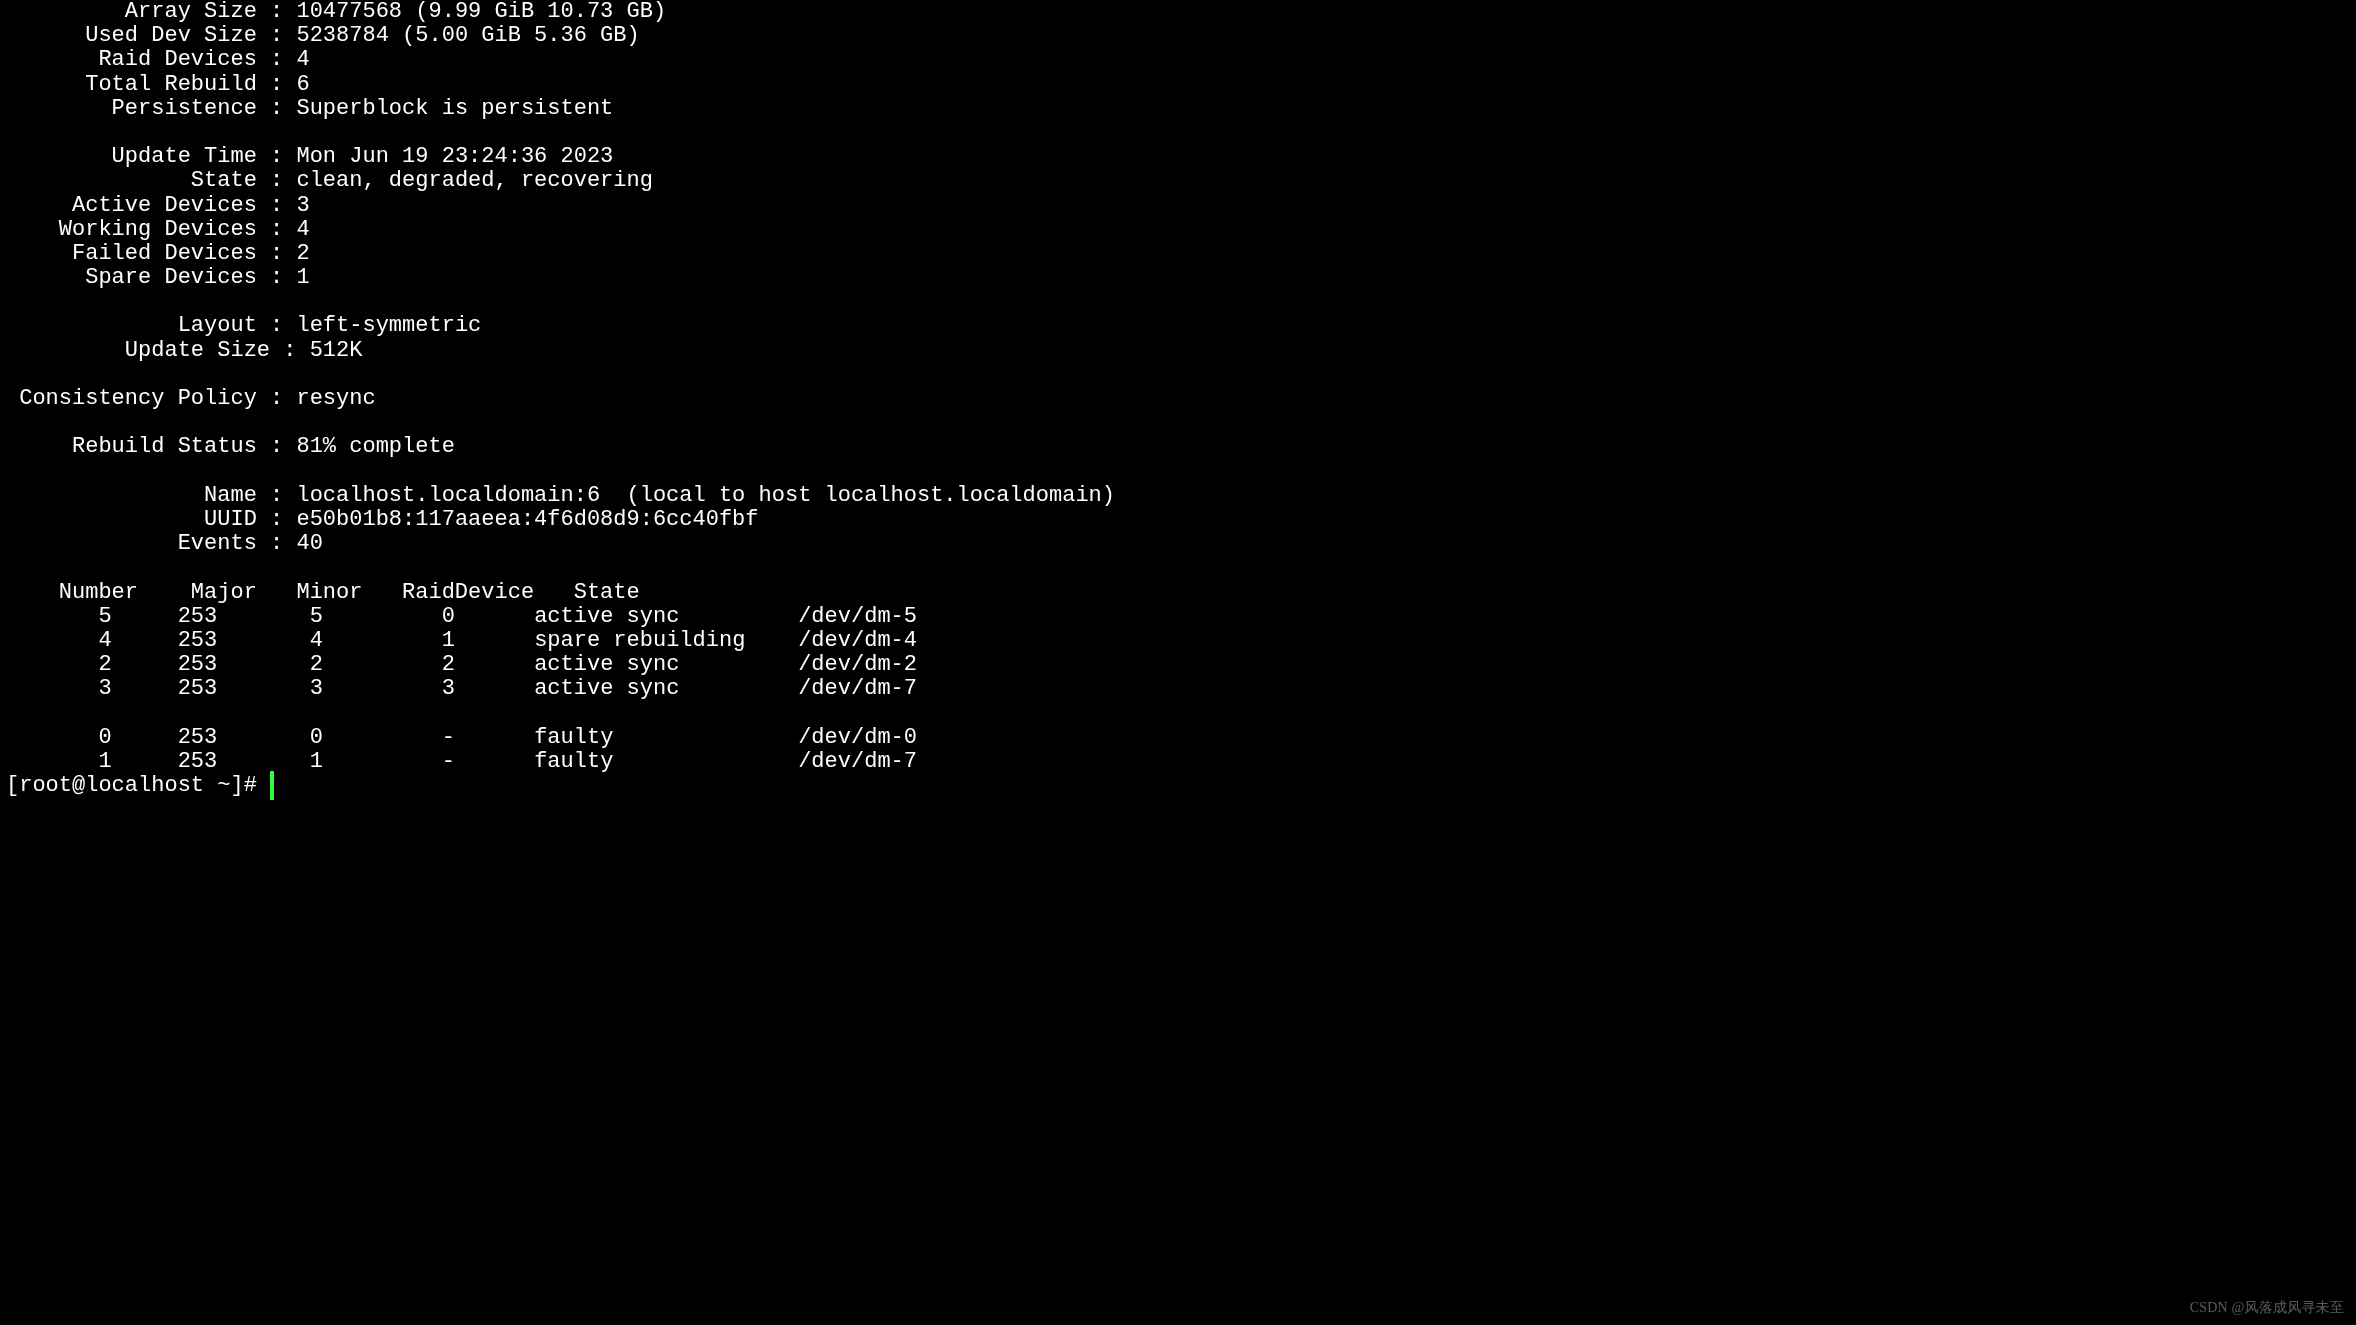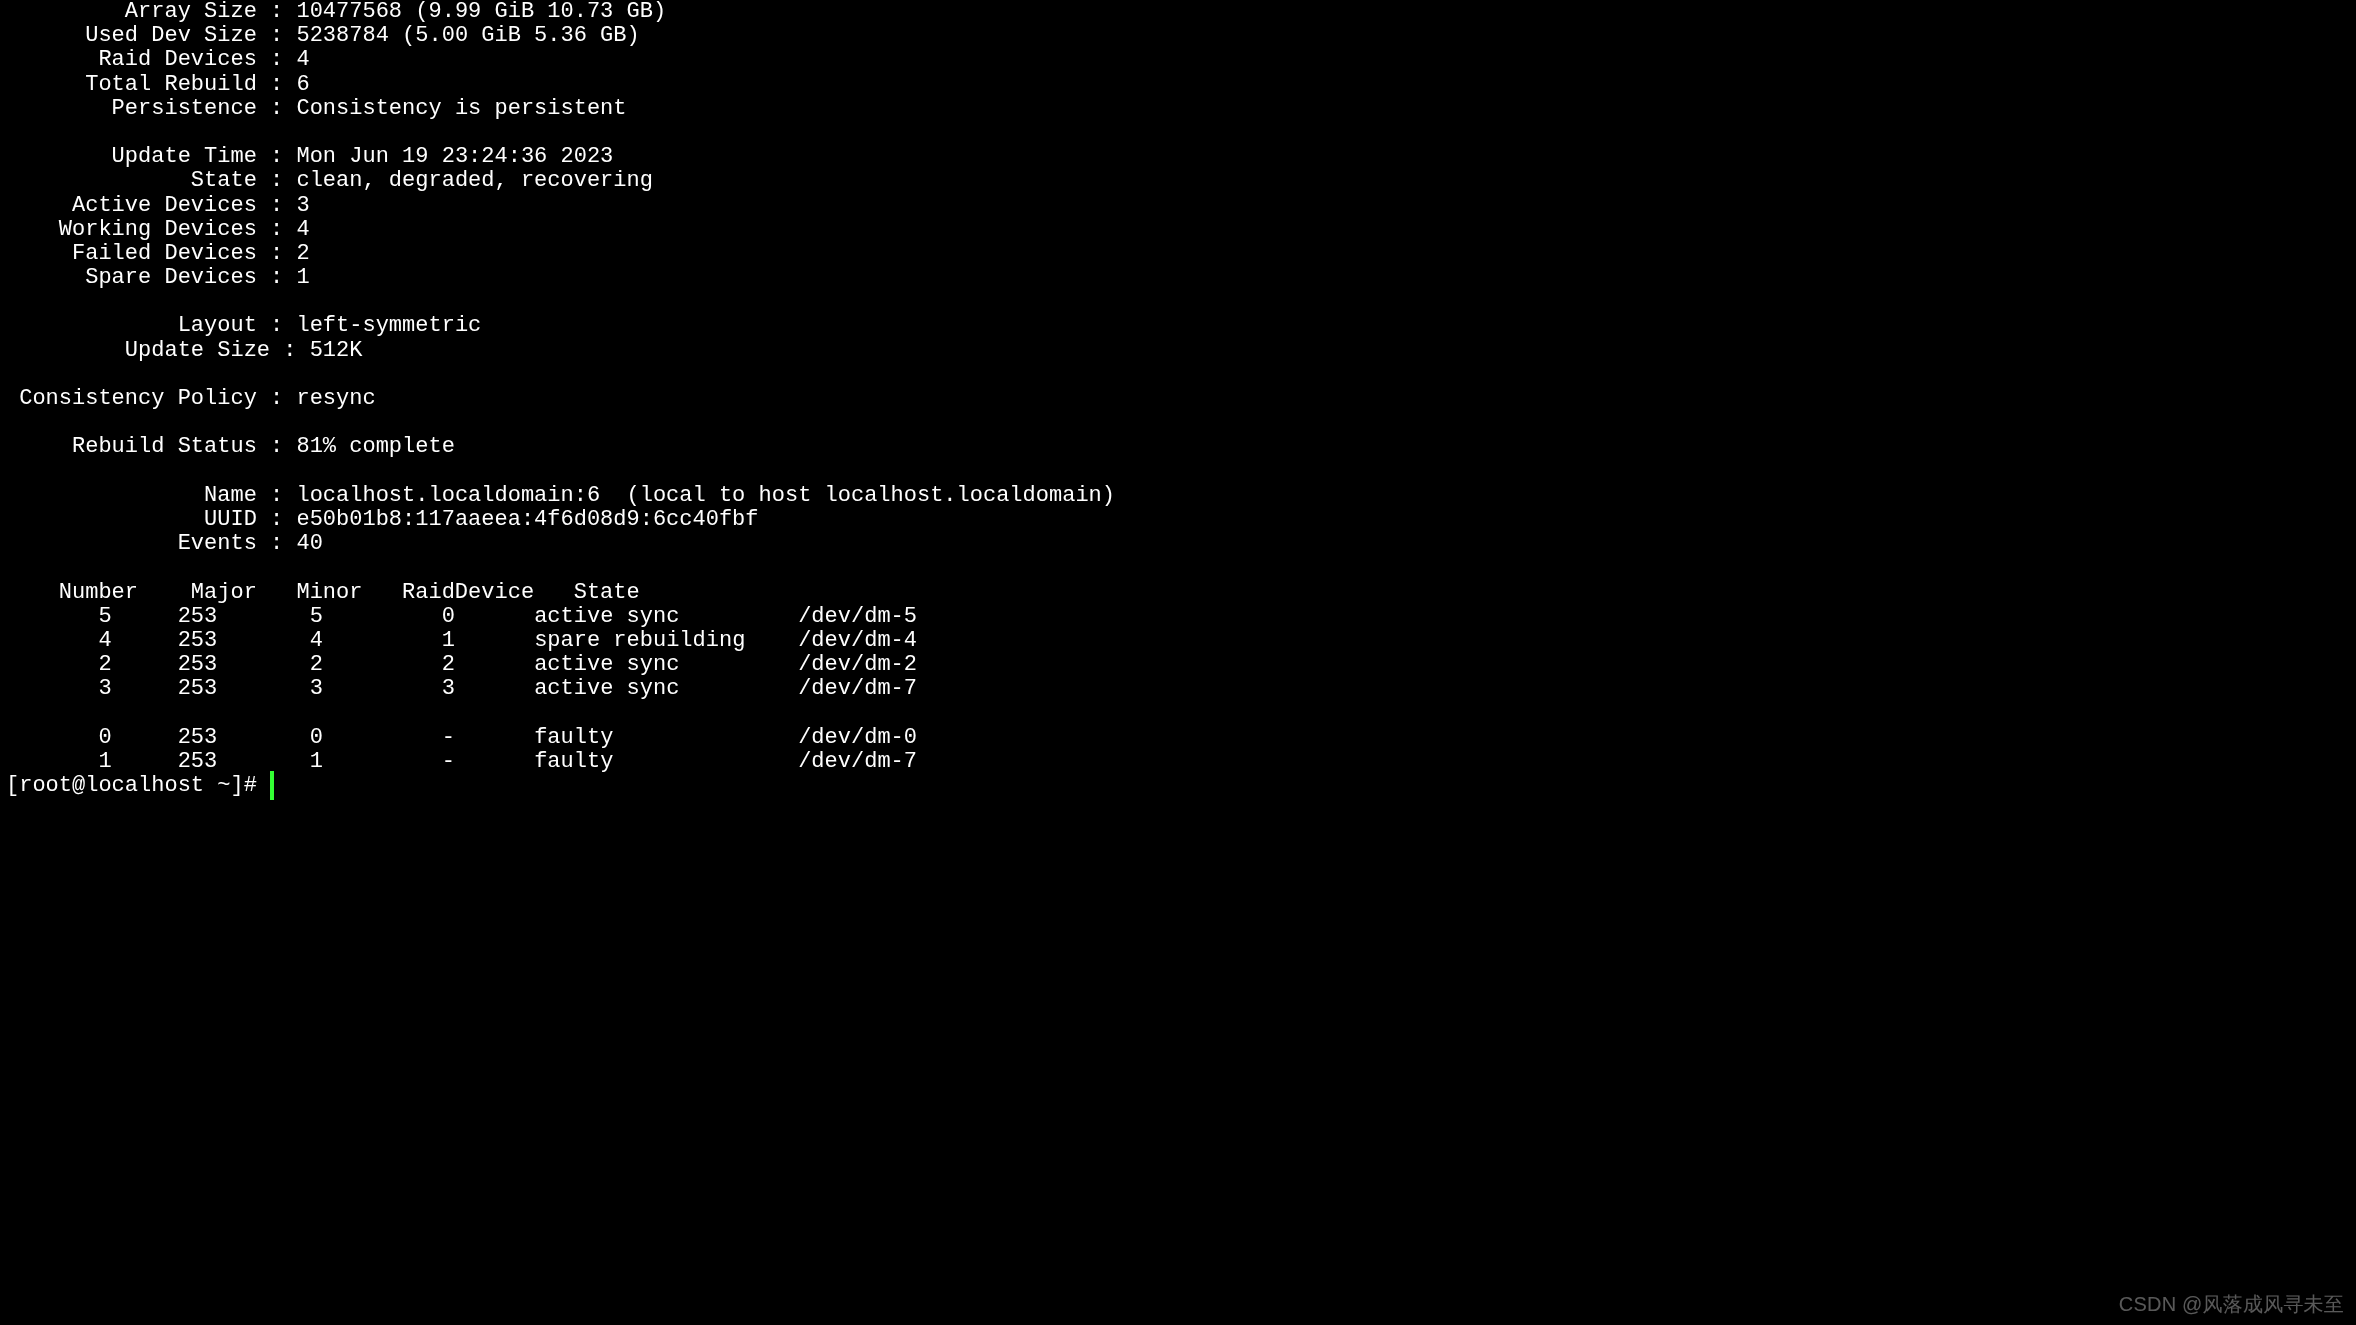--- a/index.html
+++ b/index.html
@@ -32,34 +32,34 @@
     height: 1em;
     border: 2px solid #33ff33;
     box-sizing: border-box;
     vertical-align: text-bottom;
     background: transparent;
   }
   .watermark {
     position: absolute;
     right: 12px;
     bottom: 10px;
-    font-size: 20px;
+    font-size: 14px;
     color: rgba(255,255,255,0.35);
-    font-family: Liberation Sans, sans-serif;
+    font-family: Liberation Serif, serif;
     letter-spacing: 0.2px;
   }
 </style>
 </head>
 <body>
 
 <pre class="term" id="term"><span class="line"><span>         Array Size</span> : <span>10477568 (9.99 GiB 10.73 GB)</span>
 </span><span class="line"><span>      Used Dev Size</span> : <span>5238784 (5.00 GiB 5.36 GB)</span>
 </span><span class="line"><span>       Raid Devices</span> : <span>4</span>
 </span><span class="line"><span>      Total Rebuild</span> : <span>6</span>
-</span><span class="line"><span>        Persistence</span> : <span>Consistency is persistent</span>
+</span><span class="line"><span>        Persistence</span> : <span>Superblock is persistent</span>
 </span><span class="line">
 </span><span class="line"><span>        Update Time</span> : <span>Mon Jun 19 23:24:36 2023</span>
 </span><span class="line"><span>              State</span> : <span>clean, degraded, recovering</span>
 </span><span class="line"><span>     Active Devices</span> : <span>3</span>
 </span><span class="line"><span>    Working Devices</span> : <span>4</span>
 </span><span class="line"><span>     Failed Devices</span> : <span>2</span>
 </span><span class="line"><span>      Spare Devices</span> : <span>1</span>
 </span><span class="line">
 </span><span class="line"><span>             Layout</span> : <span>left-symmetric</span>
 </span><span class="line"><span>         Update Size</span> : <span>512K</span>

